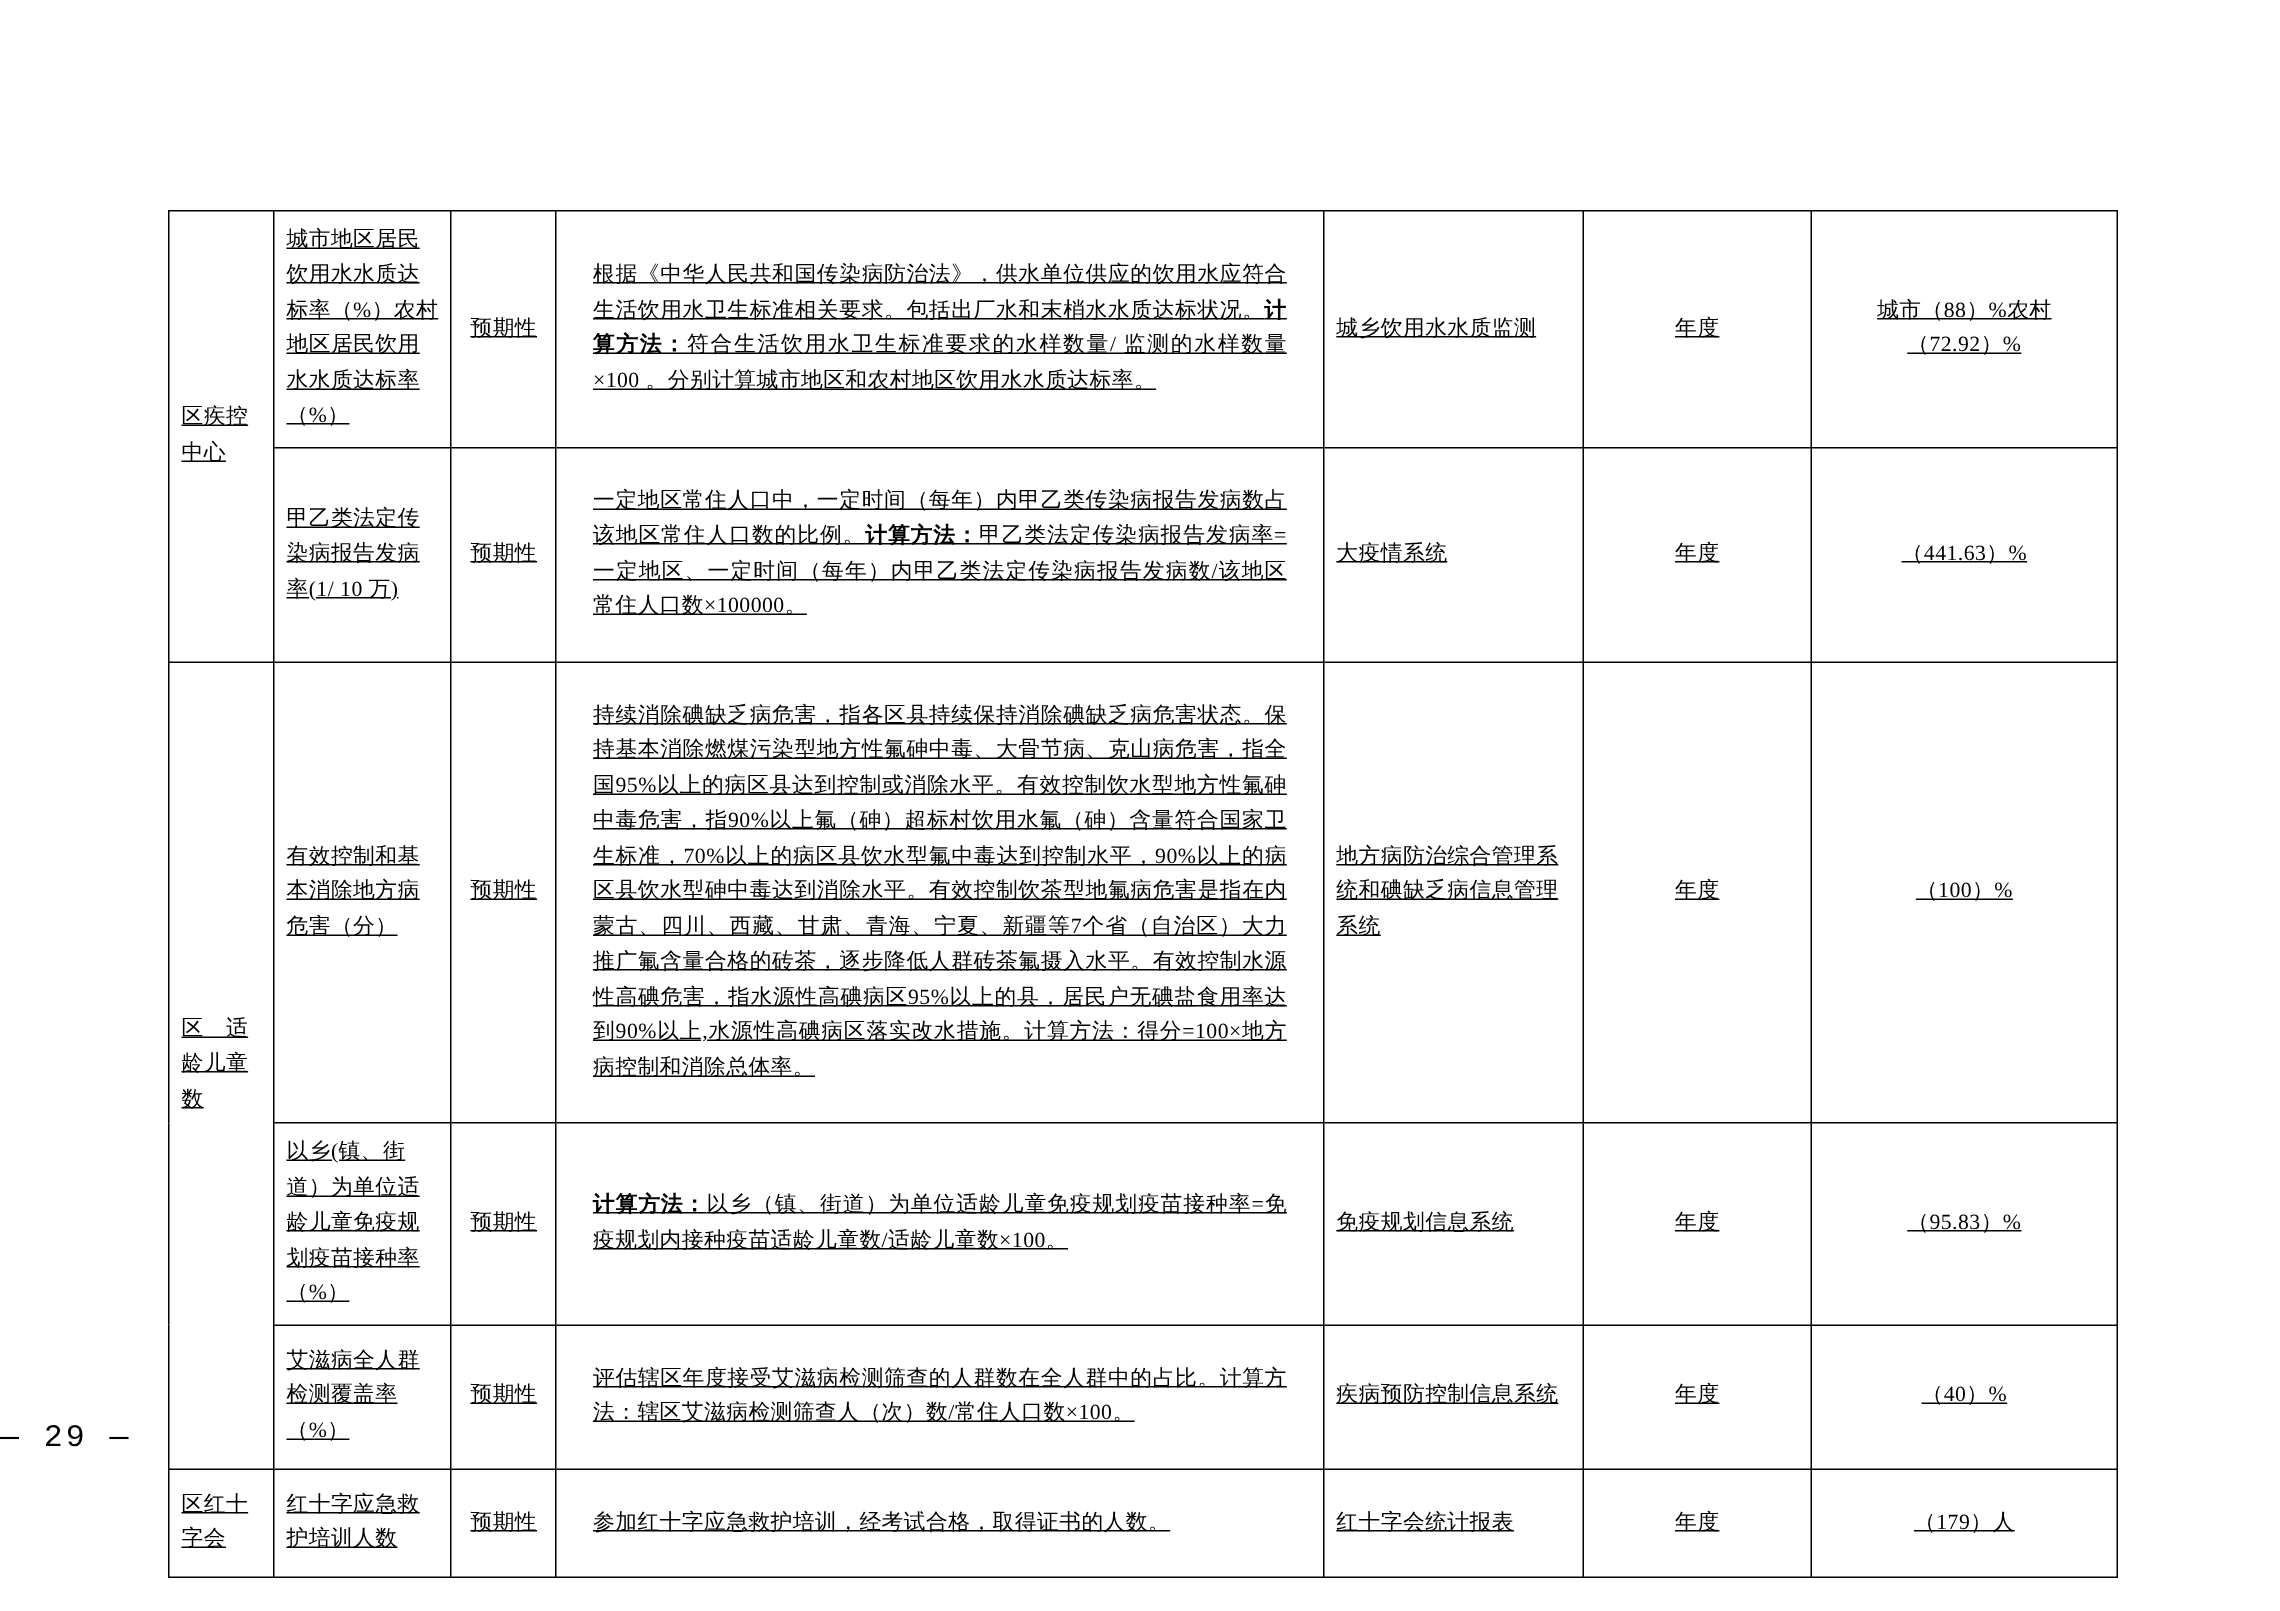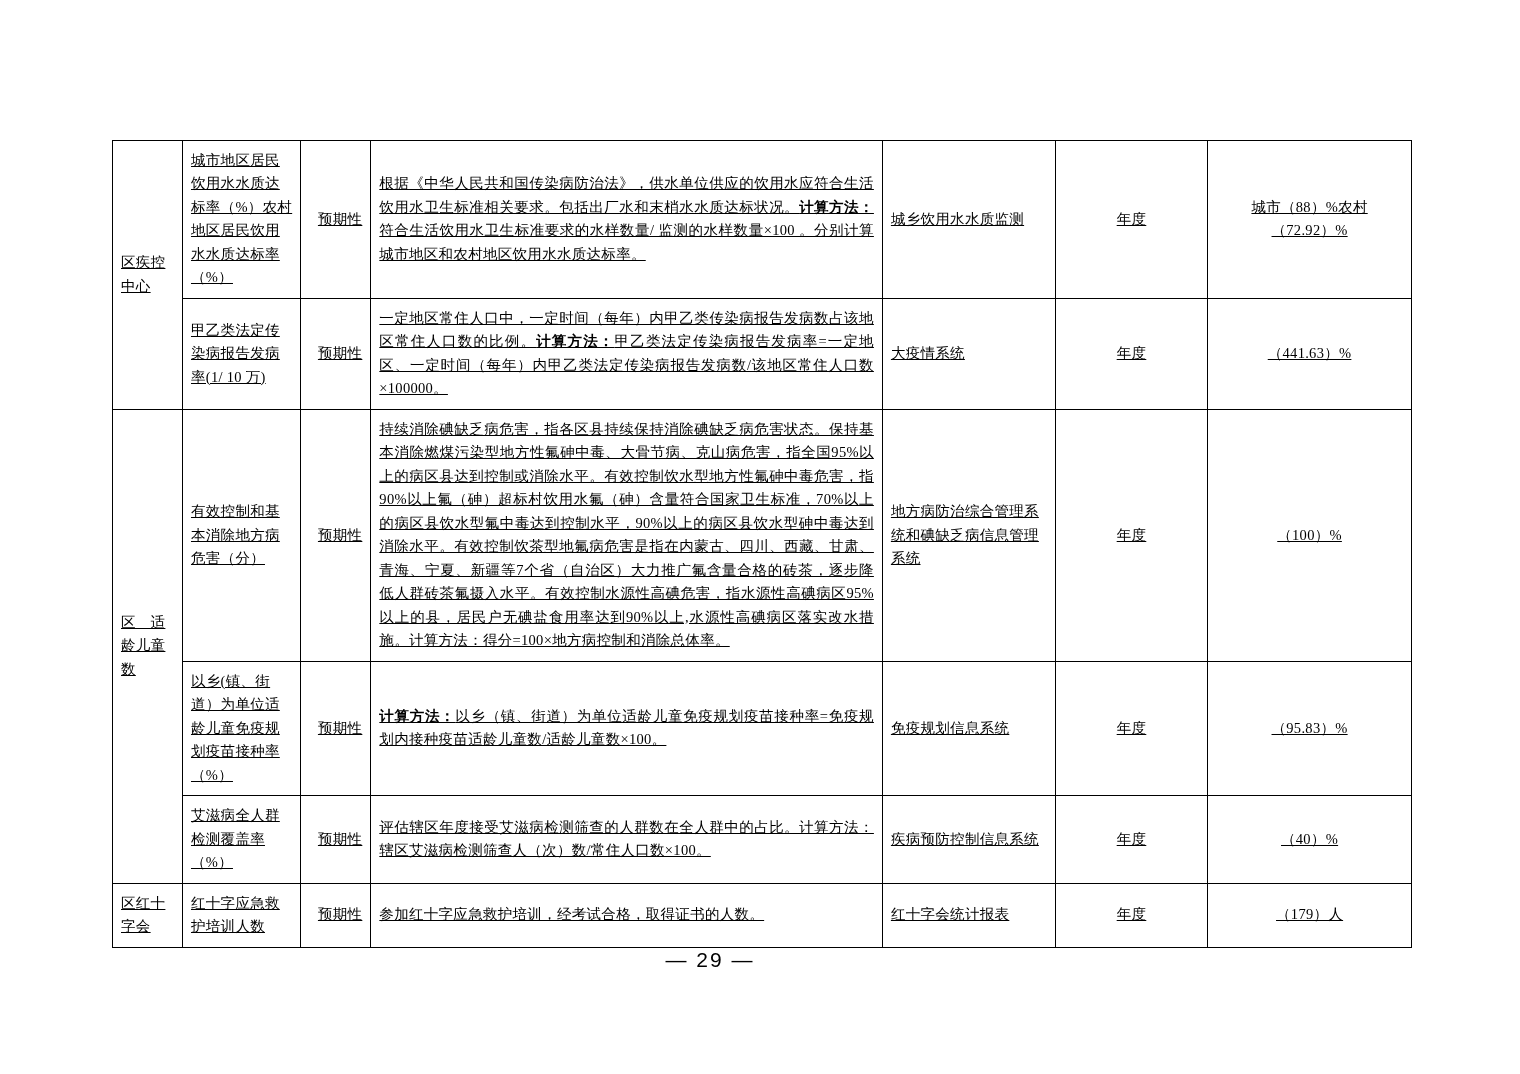--- a/index.html
+++ b/index.html
@@ -54,21 +54,21 @@
     text-align: left;
     font-size: 14.5px;
     line-height: 1.55;
   }
   .cell-name {
     text-align: left;
     font-size: 14.5px;
     line-height: 1.62;
   }
   .cell-type {
-    text-align: right;
+    text-align: center;
     font-size: 14.5px;
     line-height: 1.5;
   }
   .cell-desc {
     text-align: justify;
     text-justify: inter-ideograph;
     font-size: 14.5px;
     line-height: 1.72;
   }
   .cell-src {
@@ -79,31 +79,30 @@
   .cell-freq {
     text-align: center;
     font-size: 14.5px;
   }
   .cell-val {
     text-align: center;
     font-size: 14.5px;
     line-height: 1.62;
   }
   .bold { font-weight: bold; }
-  .desc-p { margin: 0; }
+  .desc-p { margin: 16px; }
   .page-number {
     position: absolute;
     left: 0;
     top: 948px;
     width: 1340px;
-    text-align: center;
+    text-align: left;
     font-size: 21px;
     letter-spacing: 2px;
-    font-family: Liberation Sans, sans-serif;
-    padding-left: 40px;
+    font-family: Liberation Mono, monospace;
   }
 </style>
 </head>
 <body>
 
 <div class="page">
 
   <div class="table-wrap">
     <table class="indicator-table">
       <colgroup>

